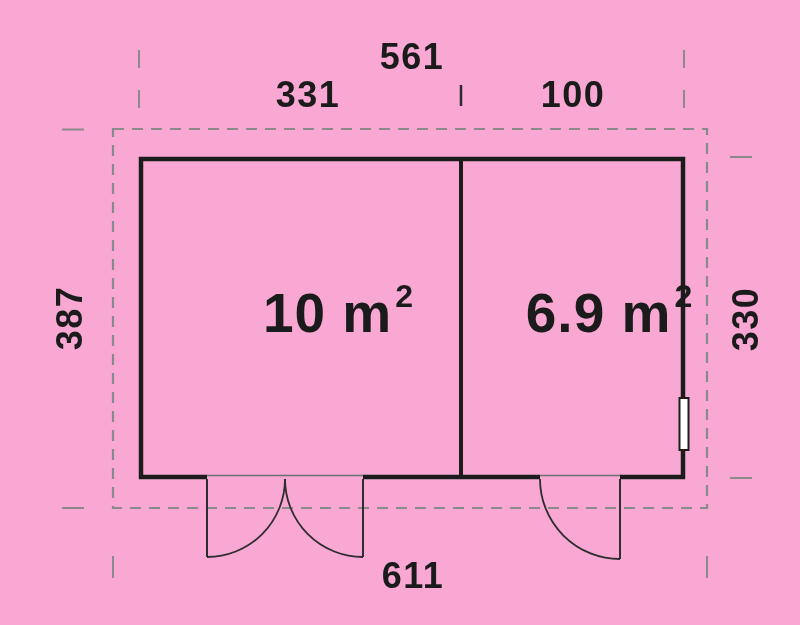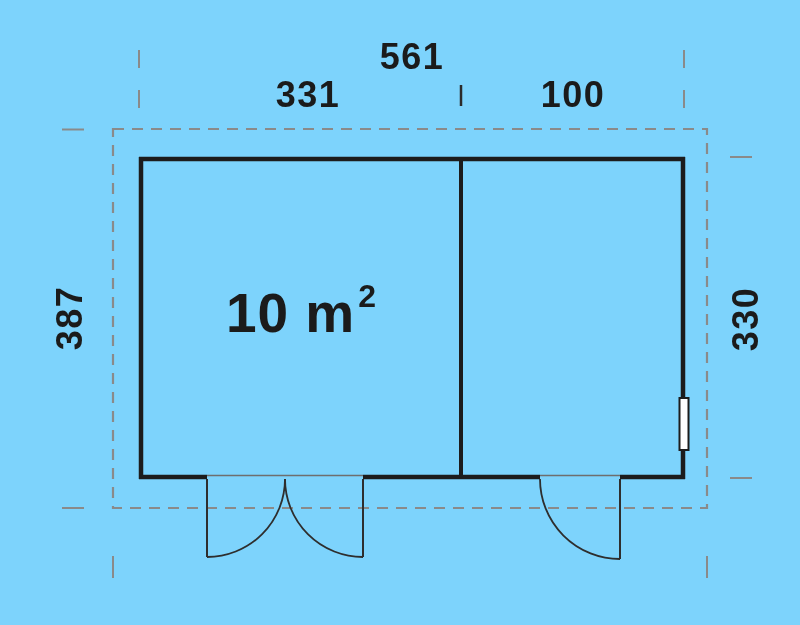--- a/index.html
+++ b/index.html
@@ -4,21 +4,21 @@
 <style>
   html, body {
     margin: 0;
     padding: 0;
     background: #ffffff;
   }
   .canvas {
     position: relative;
     width: 800px;
     height: 625px;
-    background: #7dd3fc;
+    background: #f9a8d4;
     overflow: hidden;
     font-family: "Liberation Sans", "DejaVu Sans", sans-serif;
   }
   .plan-svg {
     position: absolute;
     left: 0;
     top: 0;
   }
   .dim-label {
     position: absolute;
@@ -31,20 +31,21 @@
     line-height: 1;
   }
   .dim-label.vertical {
     transform: translate(-50%, -50%) rotate(-90deg);
   }
   .room-label {
     position: absolute;
     display: flex;
     align-items: center;
     justify-content: center;
+    padding-left: 37px;
   }
   .room-label-text {
     white-space: nowrap;
     font-weight: 700;
     font-size: 55px;
     letter-spacing: 1px;
     color: #1b1b1b;
     line-height: 1;
     transform: translateY(-8px);
   }
@@ -105,21 +106,27 @@
   <div class="dim-label" style="left:412px; top:57px;">561</div>
 
   <div class="dim-label" style="left:308px; top:95px;">331</div>
 
   <div class="dim-label" style="left:573px; top:95px;">100</div>
 
   <div class="dim-label vertical" style="left:70px; top:318px;">387</div>
 
   <div class="dim-label vertical" style="left:746px; top:319px;">330</div>
 
+  <div class="dim-label" style="left:413px; top:576px;">611</div>
 
   <div class="room-label" style="left:143px; top:161px; width:316px; height:314px;">
     <div class="room-label-text">
       <span>10 m</span><span class="sup">2</span>
     </div>
   </div>
 
+  <div class="room-label" style="left:463px; top:161px; width:218px; height:314px;">
+    <div class="room-label-text">
+      <span>6.9 m</span><span class="sup">2</span>
+    </div>
+  </div>
 
 </div>
 
 </body></html>

